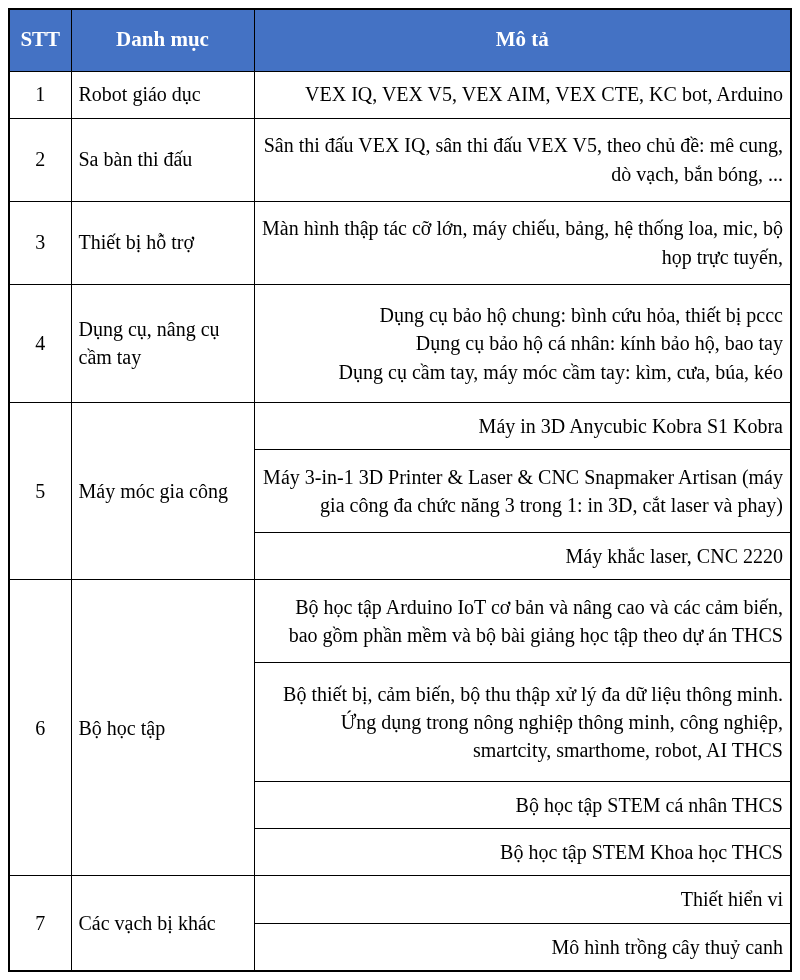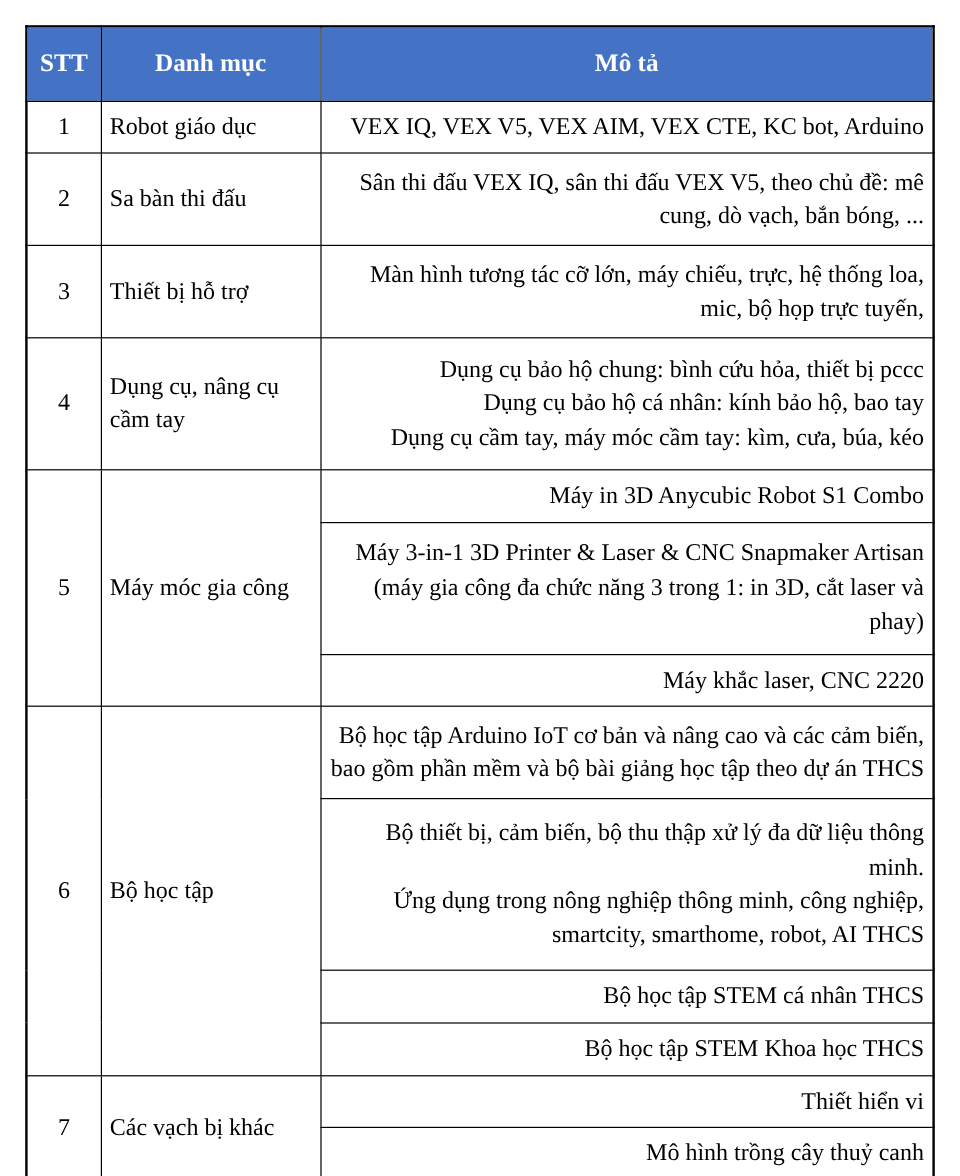--- a/index.html
+++ b/index.html
@@ -4,21 +4,21 @@
 <style>
   html, body {
     margin: 0;
     padding: 0;
     background: #ffffff;
   }
   .page {
     width: 800px;
     height: 980px;
     box-sizing: border-box;
-    padding: 21px;
+    padding: 8px;
     background: #ffffff;
     font-family: "Liberation Serif", "DejaVu Serif", serif;
   }
   table.equipment {
     border-collapse: collapse;
     width: 100%;
     height: 964px;
     border: 2px solid #000000;
     table-layout: fixed;
   }
@@ -78,33 +78,33 @@
           <td class="desc">VEX IQ, VEX V5, VEX AIM, VEX CTE, KC bot, Arduino</td>
         </tr>
         <tr>
           <td class="stt" rowspan="1">2</td>
           <td class="category" rowspan="1">Sa bàn thi đấu</td>
           <td class="desc">Sân thi đấu VEX IQ, sân thi đấu VEX V5, theo chủ đề: mê cung, dò vạch, bắn bóng, ...</td>
         </tr>
         <tr>
           <td class="stt" rowspan="1">3</td>
           <td class="category" rowspan="1">Thiết bị hỗ trợ</td>
-          <td class="desc">Màn hình tương tác cỡ lớn, máy chiếu, trực, hệ thống loa, mic, bộ họp trực tuyến,</td>
+          <td class="desc">Màn hình thập tác cỡ lớn, máy chiếu, bảng, hệ thống loa, mic, bộ họp trực tuyến,</td>
         </tr>
         <tr>
           <td class="stt" rowspan="1">4</td>
           <td class="category" rowspan="1">Dụng cụ, nâng cụ cầm tay</td>
           <td class="desc">Dụng cụ bảo hộ chung: bình cứu hỏa, thiết bị pccc
 Dụng cụ bảo hộ cá nhân: kính bảo hộ, bao tay
 Dụng cụ cầm tay, máy móc cầm tay: kìm, cưa, búa, kéo</td>
         </tr>
         <tr>
           <td class="stt" rowspan="3">5</td>
           <td class="category" rowspan="3">Máy móc gia công</td>
-          <td class="desc">Máy in 3D Anycubic Robot S1 Combo</td>
+          <td class="desc">Máy in 3D Anycubic Kobra S1 Kobra</td>
         </tr>
         <tr>
           <td class="desc">Máy 3-in-1 3D Printer &amp; Laser &amp; CNC Snapmaker Artisan (máy gia công đa chức năng 3 trong 1: in 3D, cắt laser và phay)</td>
         </tr>
         <tr>
           <td class="desc">Máy khắc laser, CNC 2220</td>
         </tr>
         <tr>
           <td class="stt" rowspan="4">6</td>
           <td class="category" rowspan="4">Bộ học tập</td>

